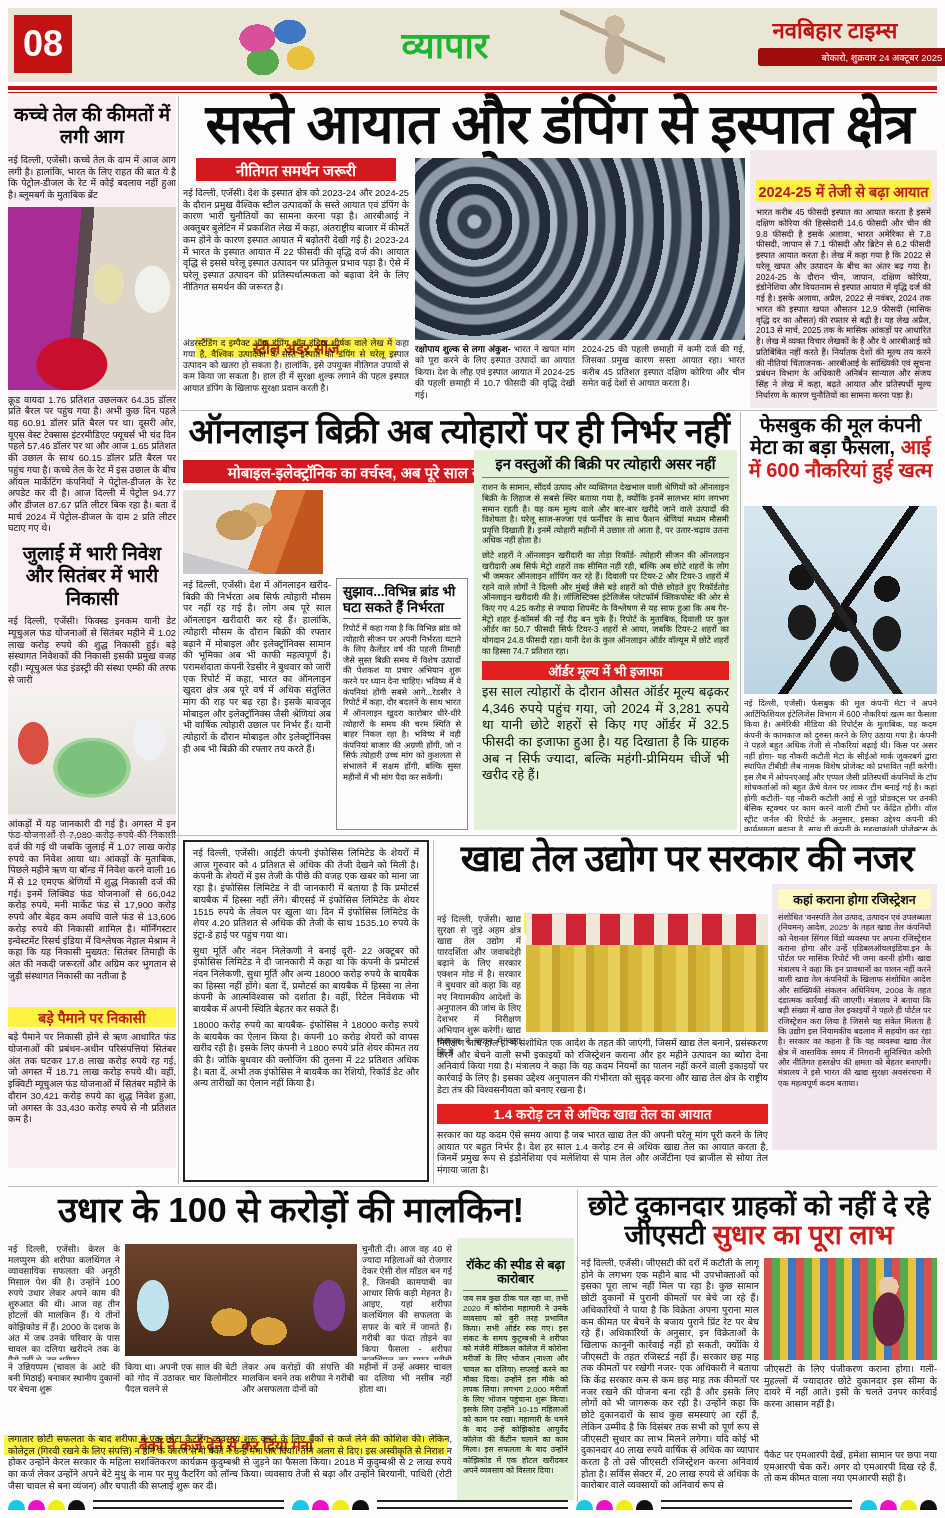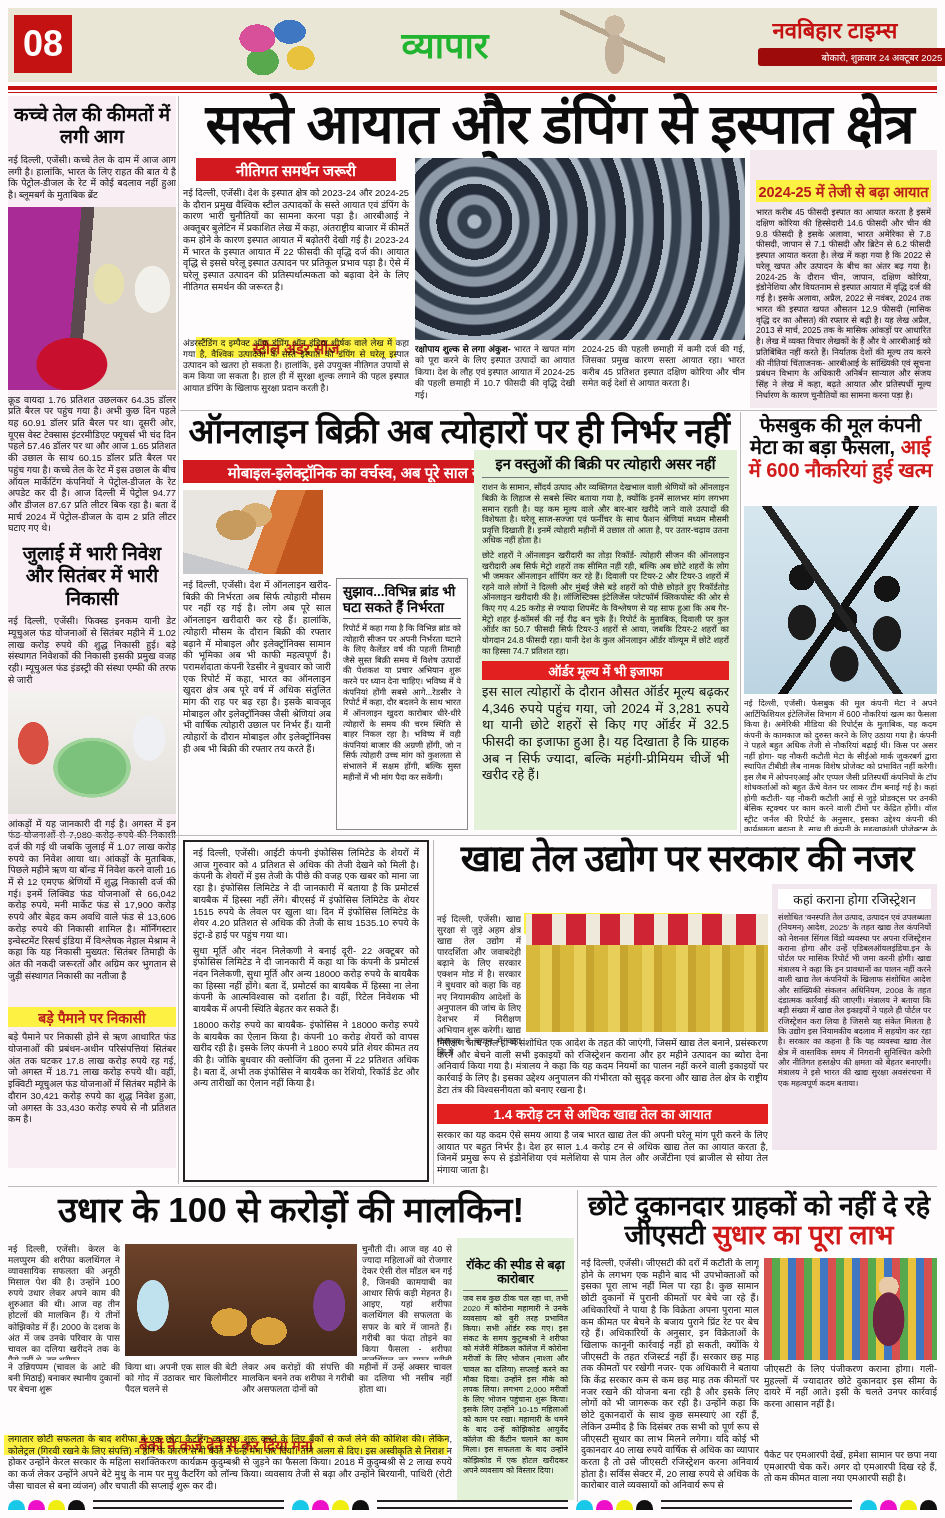--- a/index.html
+++ b/index.html
@@ -186,21 +186,21 @@
   </div>
   <div class="abs vline" style="left:433px;top:840px;height:344px;"></div>
 
   <div class="abs hl center" style="left:437px;top:840px;width:500px;font-size:37px;line-height:1.0;letter-spacing:-1px;">खाद्य तेल उद्योग पर सरकार की नजर</div>
   <div class="abs ybar" style="left:524px;top:888px;width:196px;height:21px;font-size:14.5px;text-decoration:underline;">अब कंपनियों को करना होगा ये काम</div>
 
   <div class="abs bodytext" style="left:437px;top:914px;width:84px;height:148px;overflow:hidden;font-size:8.8px;">नई दिल्ली, एजेंसी। खाद्य सुरक्षा से जुड़े अहम क्षेत्र खाद्य तेल उद्योग में पारदर्शिता और जवाबदेही बढ़ाने के लिए सरकार एक्शन मोड में है। सरकार ने बुधवार को कहा कि वह नए नियामकीय आदेशों के अनुपालन की जांच के लिए देशभर में निरीक्षण अभियान शुरू करेगी। खाद्य मंत्रालय ने बयान में कहा कि ये</div>
   <div class="abs photo ph-oil" style="left:526px;top:914px;width:242px;height:118px;"></div>
 
   <div class="abs" style="left:772px;top:884px;width:165px;height:266px;background:#f2e7ee;padding:5px 6px;box-sizing:border-box;overflow:hidden;">
-    <div style="background:#ffffff;height:20px;display:flex;align-items:center;justify-content:center;font-weight:400;font-size:12.5px;margin-bottom:4px;">कहां कराना होगा रजिस्ट्रेशन</div>
+    <div style="background:#fef9c3;height:20px;display:flex;align-items:center;justify-content:center;font-weight:700;font-size:12.5px;margin-bottom:4px;">कहां कराना होगा रजिस्ट्रेशन</div>
     <div class="smalltext" style="font-size:8.1px;">संशोधित 'वनस्पति तेल उत्पाद, उत्पादन एवं उपलब्धता (नियमन) आदेश, 2025' के तहत खाद्य तेल कंपनियों को नेशनल सिंगल विंडो व्यवस्था पर अपना रजिस्ट्रेशन कराना होगा और उन्हें एडिबलऑयलइंडिया.इन के पोर्टल पर मासिक रिपोर्ट भी जमा करनी होगी। खाद्य मंत्रालय ने कहा कि इन प्रावधानों का पालन नहीं करने वाली खाद्य तेल कंपनियों के खिलाफ संशोधित आदेश और सांख्यिकी संकलन अधिनियम, 2008 के तहत दंडात्मक कार्रवाई की जाएगी। मंत्रालय ने बताया कि बड़ी संख्या में खाद्य तेल इकाइयों ने पहले ही पोर्टल पर रजिस्ट्रेशन करा लिया है जिससे यह संकेत मिलता है कि उद्योग इस नियामकीय बदलाव में सहयोग कर रहा है। सरकार का कहना है कि यह व्यवस्था खाद्य तेल क्षेत्र में वास्तविक समय में निगरानी सुनिश्चित करेगी और नीतिगत हस्तक्षेप की क्षमता को बेहतर बनाएगी। मंत्रालय ने इसे भारत की खाद्य सुरक्षा अवसंरचना में एक महत्वपूर्ण कदम बताया।</div>
   </div>
 
   <div class="abs bodytext" style="left:437px;top:1038px;width:331px;height:62px;overflow:hidden;">निरीक्षण जांच हाल ही में संशोधित एक आदेश के तहत की जाएंगी, जिसमें खाद्य तेल बनाने, प्रसंस्करण करने और बेचने वाली सभी इकाइयों को रजिस्ट्रेशन कराना और हर महीने उत्पादन का ब्योरा देना अनिवार्य किया गया है। मंत्रालय ने कहा कि यह कदम नियमों का पालन नहीं करने वाली इकाइयों पर कार्रवाई के लिए है। इसका उद्देश्य अनुपालन की गंभीरता को सुदृढ़ करना और खाद्य तेल क्षेत्र के राष्ट्रीय डेटा तंत्र की विश्वसनीयता को बनाए रखना है।</div>
   <div class="abs rbar" style="left:437px;top:1104px;width:331px;height:20px;font-size:13.5px;">1.4 करोड़ टन से अधिक खाद्य तेल का आयात</div>
   <div class="abs bodytext" style="left:437px;top:1130px;width:331px;height:52px;overflow:hidden;">सरकार का यह कदम ऐसे समय आया है जब भारत खाद्य तेल की अपनी घरेलू मांग पूरी करने के लिए आयात पर बहुत निर्भर है। देश हर साल 1.4 करोड़ टन से अधिक खाद्य तेल का आयात करता है, जिनमें प्रमुख रूप से इंडोनेशिया एवं मलेशिया से पाम तेल और अर्जेंटीना एवं ब्राजील से सोया तेल मंगाया जाता है।</div>
 
   <div class="abs hline" style="left:8px;top:1186px;width:929px;"></div>
 
   <div class="abs hl center" style="left:8px;top:1192px;width:566px;font-size:35px;line-height:1.0;">उधार के 100 से करोड़ों की मालकिन!</div>

